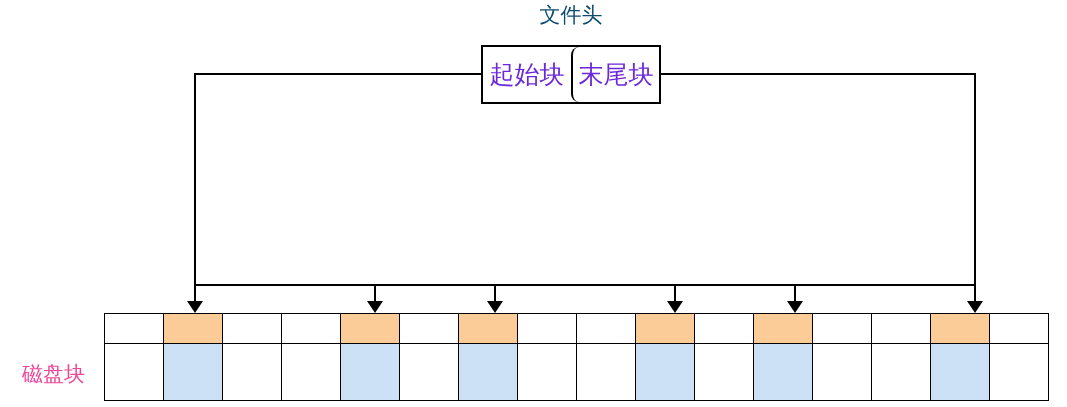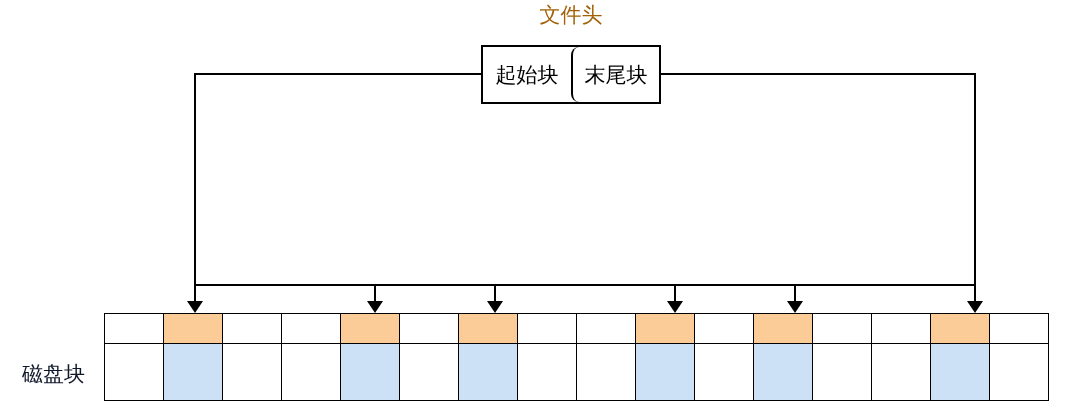--- a/index.html
+++ b/index.html
@@ -17,40 +17,40 @@
     color: #000000;
   }
   .diagram-title {
     position: absolute;
     left: 451px;
     top: 2px;
     width: 240px;
     text-align: center;
     font-size: 21px;
     line-height: 26px;
-    color: #a16207;
+    color: #0c4a6e;
   }
   .header-box {
     position: absolute;
     left: 481px;
     top: 45px;
     width: 180px;
     height: 59px;
     box-sizing: border-box;
     border: 2px solid #000;
     display: flex;
     background: #ffffff;
   }
   .header-cell {
     flex: 1 1 50%;
     display: flex;
     align-items: center;
     justify-content: center;
-    font-size: 21px;
-    color: #000000;
+    font-size: 25px;
+    color: #6d28d9;
     box-sizing: border-box;
   }
   .header-cell + .header-cell {
     border-left: 2px solid #000;
     border-radius: 8px;
   }
   .line {
     position: absolute;
     background: #000;
   }
@@ -77,21 +77,21 @@
   .blocks-table tr.row-top td { height: 29px; }
   .blocks-table tr.row-bottom td { height: 56px; }
   .disk-label {
     position: absolute;
     left: 0px;
     top: 361px;
     width: 85px;
     text-align: right;
     font-size: 21px;
     line-height: 26px;
-    color: #0f172a;
+    color: #ec4899;
   }
 </style>
 </head>
 <body>
 
 <div class="canvas">
 
   <div class="diagram-title">文件头</div>
 
   <div class="header-box">

